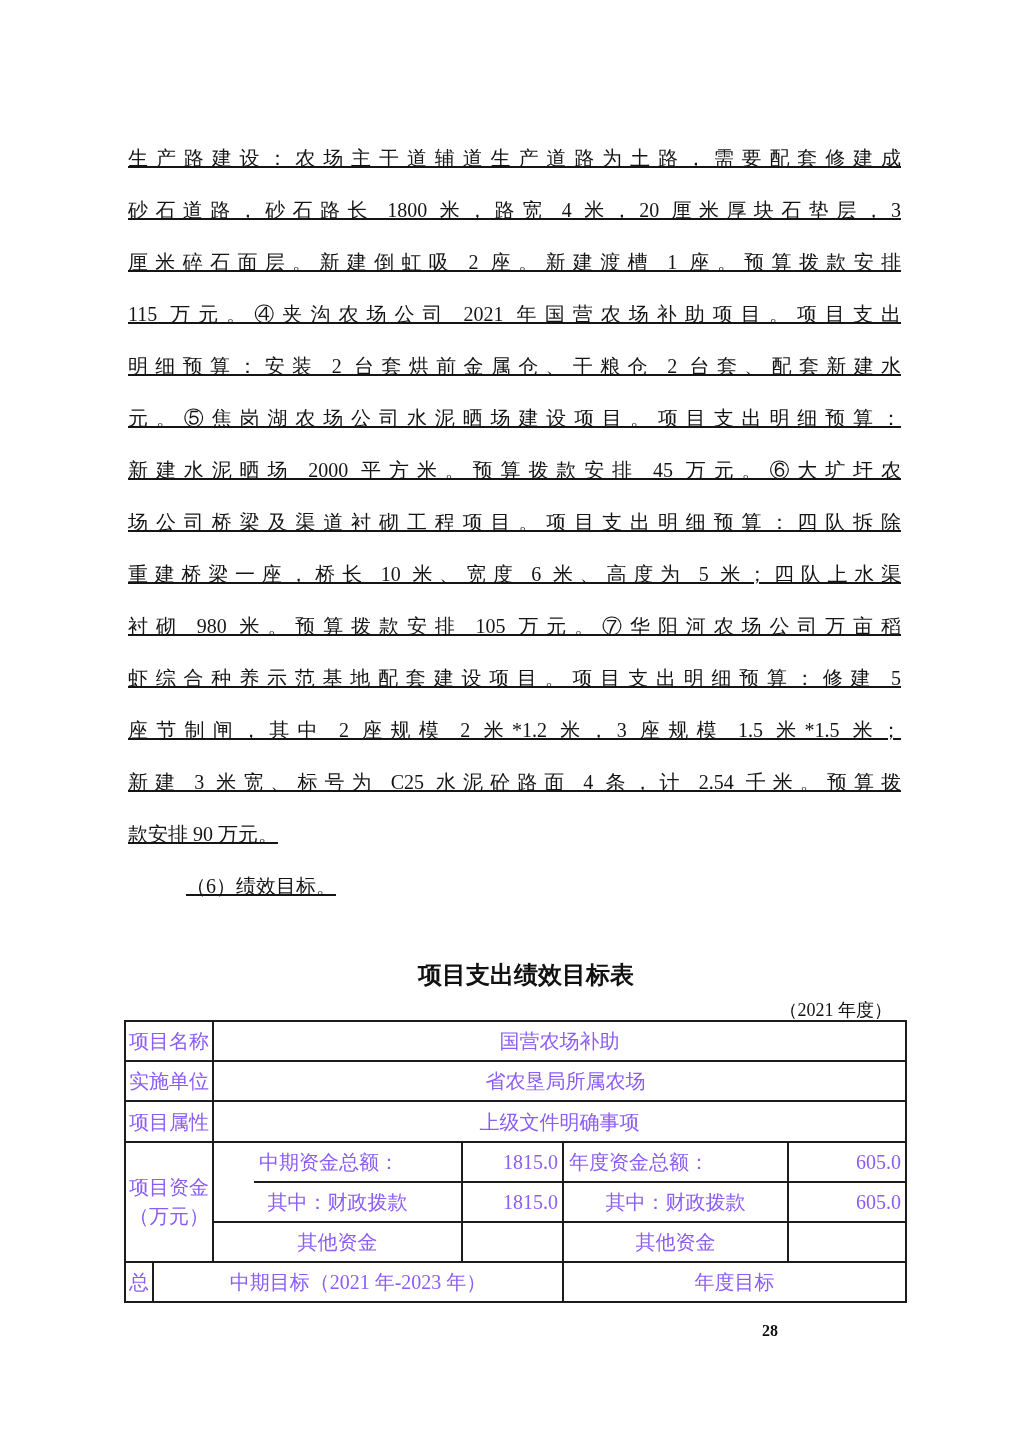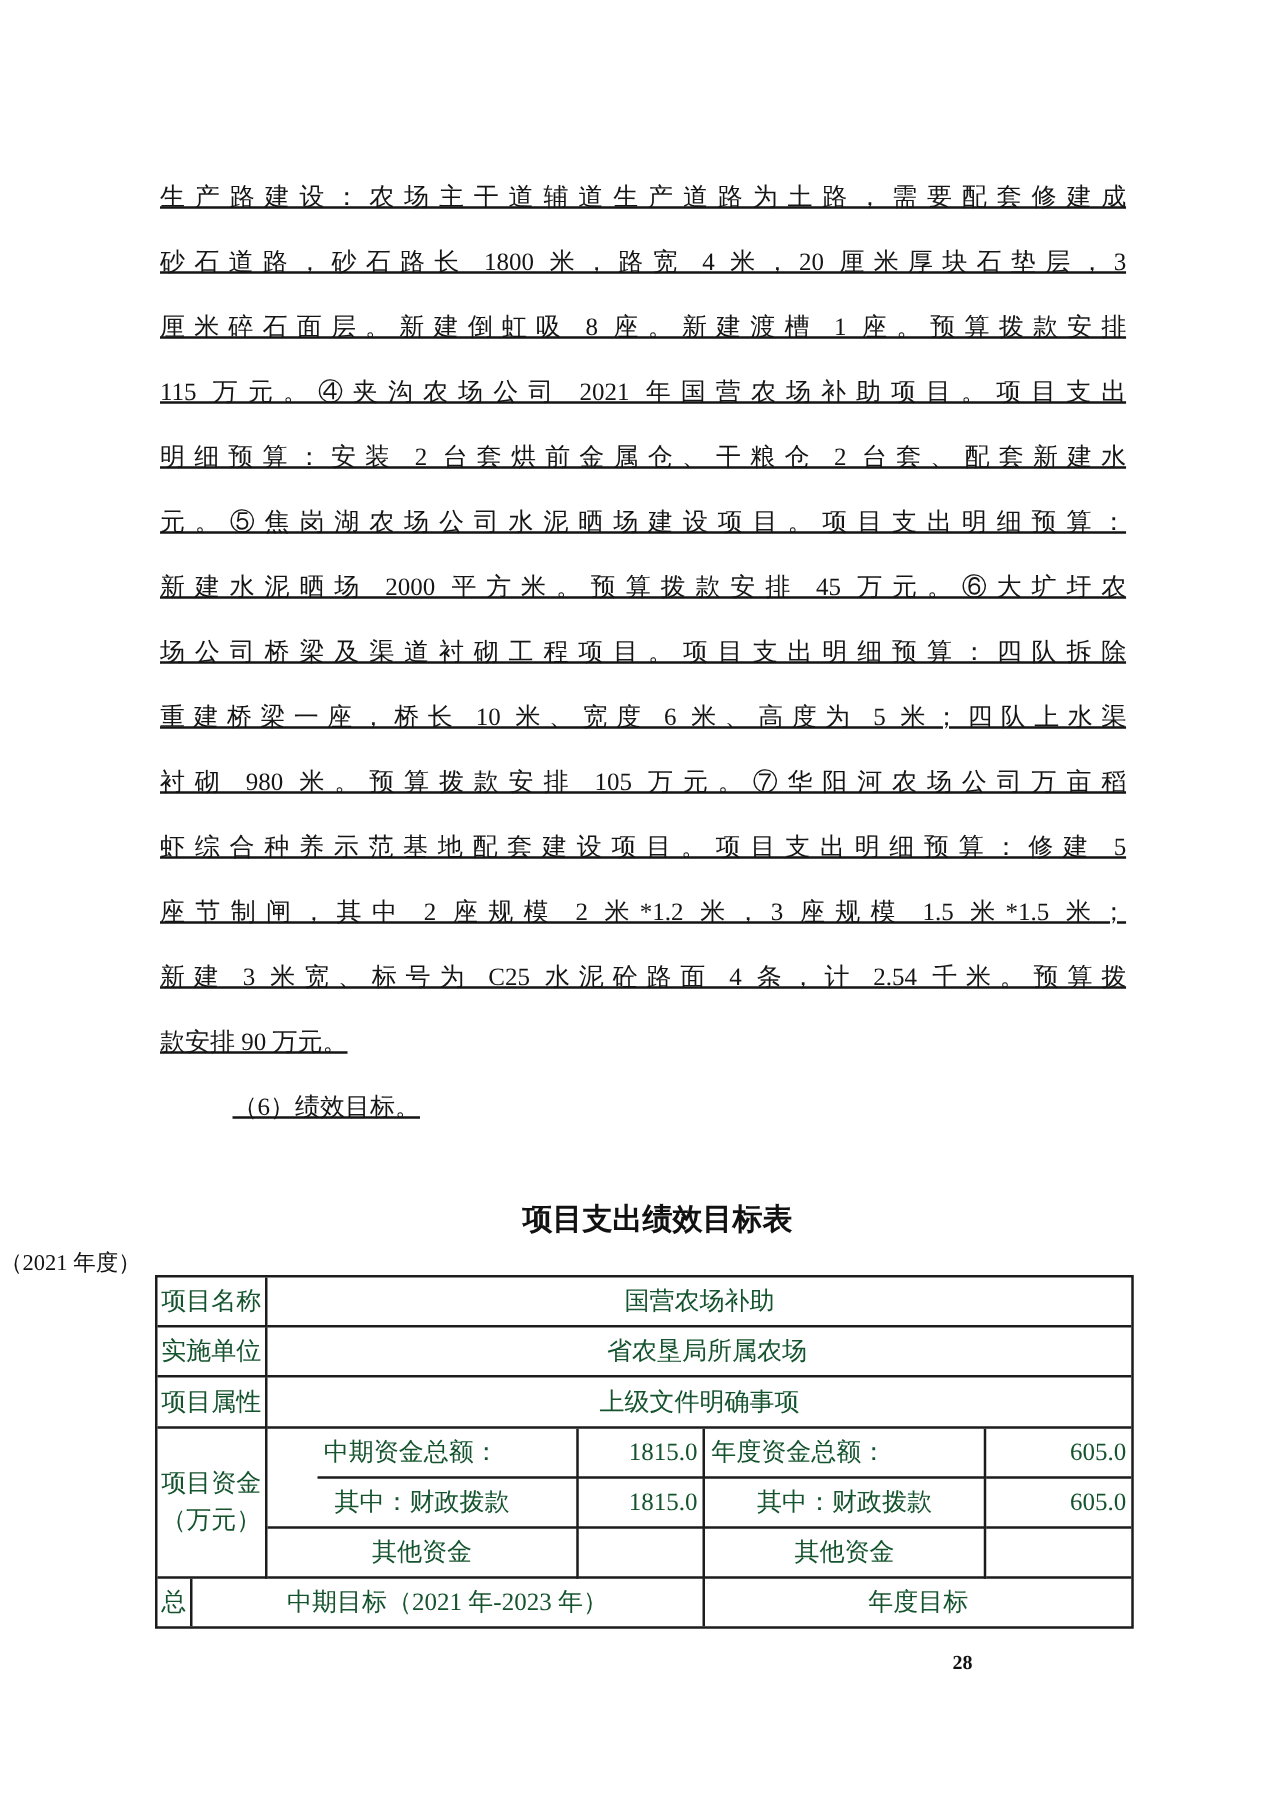--- a/index.html
+++ b/index.html
@@ -54,38 +54,38 @@
     font-weight: 700;
     font-size: 24px;
     color: #111;
     margin-left: 14px;
   }
   .table-subtitle {
     position: absolute;
     left: 0;
     top: 998px;
     width: 892px;
-    text-align: left;
+    text-align: right;
     font-size: 18px;
     color: #111;
   }
 
   
   .ptable {
     position: absolute;
     left: 124px;
     top: 1020px;
     display: grid;
     grid-template-columns: 28px 60px 249px 101px 225px 116px;
     grid-template-rows: 40px 40px 41px 40px 40px 40px 38px;
     border: 2px solid #1c1c1c;
     box-sizing: content-box;
     background: #fff;
     font-size: 20px;
-    color: #14532d;
+    color: #8b5cf6;
   }
   .cell {
     border-right: 2px solid #1c1c1c;
     border-bottom: 2px solid #1c1c1c;
     box-sizing: border-box;
     display: flex;
     align-items: center;
     justify-content: center;
     overflow: hidden;
     line-height: 1.2;
@@ -111,21 +111,21 @@
   }
 </style>
 </head>
 <body>
 
 <div class="page">
 
   <div class="body-text">
     <div class="bline">生产路建设：农场主干道辅道生产道路为土路，需要配套修建成</div>
     <div class="bline">砂石道路，砂石路长 1800 米，路宽 4 米，20 厘米厚块石垫层，3</div>
-    <div class="bline">厘米碎石面层。新建倒虹吸 8 座。新建渡槽 1 座。预算拨款安排</div>
+    <div class="bline">厘米碎石面层。新建倒虹吸 2 座。新建渡槽 1 座。预算拨款安排</div>
     <div class="bline">115 万元。④夹沟农场公司 2021 年国营农场补助项目。项目支出</div>
     <div class="bline">明细预算：安装 2 台套烘前金属仓、干粮仓 2 台套、配套新建水</div>
     <div class="bline">元。⑤焦岗湖农场公司水泥晒场建设项目。项目支出明细预算：</div>
     <div class="bline">新建水泥晒场 2000 平方米。预算拨款安排 45 万元。⑥大圹圩农</div>
     <div class="bline">场公司桥梁及渠道衬砌工程项目。项目支出明细预算：四队拆除</div>
     <div class="bline">重建桥梁一座，桥长 10 米、宽度 6 米、高度为 5 米；四队上水渠</div>
     <div class="bline">衬砌 980 米。预算拨款安排 105 万元。⑦华阳河农场公司万亩稻</div>
     <div class="bline">虾综合种养示范基地配套建设项目。项目支出明细预算：修建 5</div>
     <div class="bline">座节制闸，其中 2 座规模 2 米*1.2 米，3 座规模 1.5 米*1.5 米；</div>
     <div class="bline">新建 3 米宽、标号为 C25 水泥砼路面 4 条，计 2.54 千米。预算拨</div>

